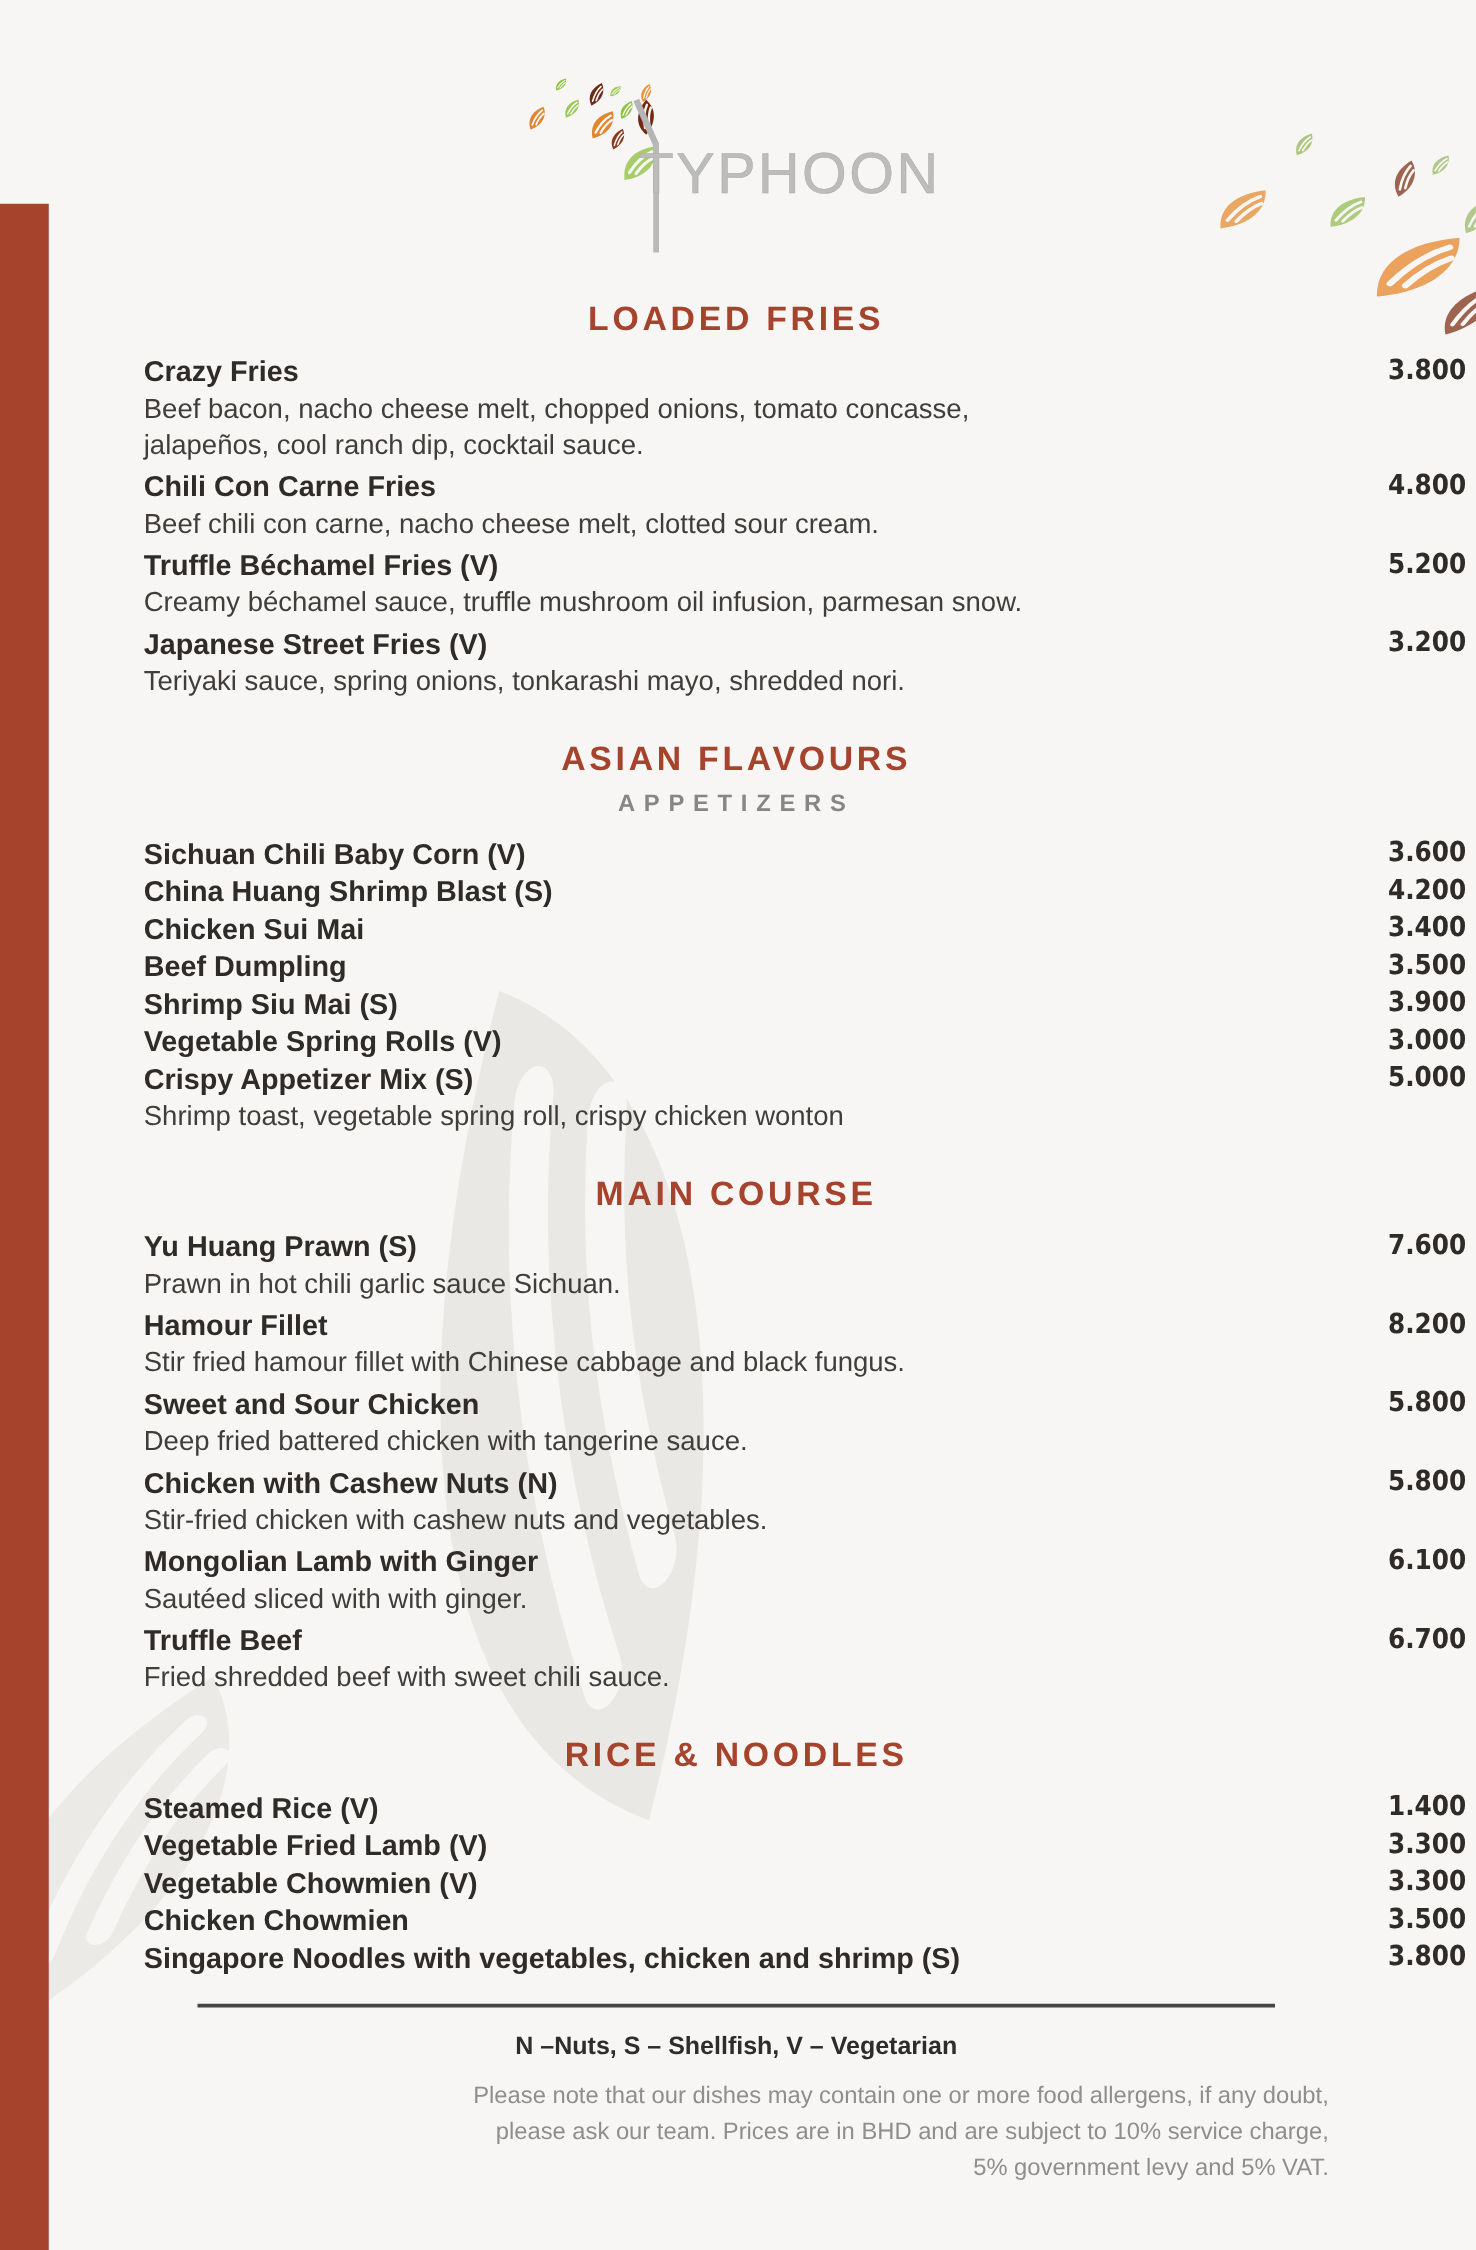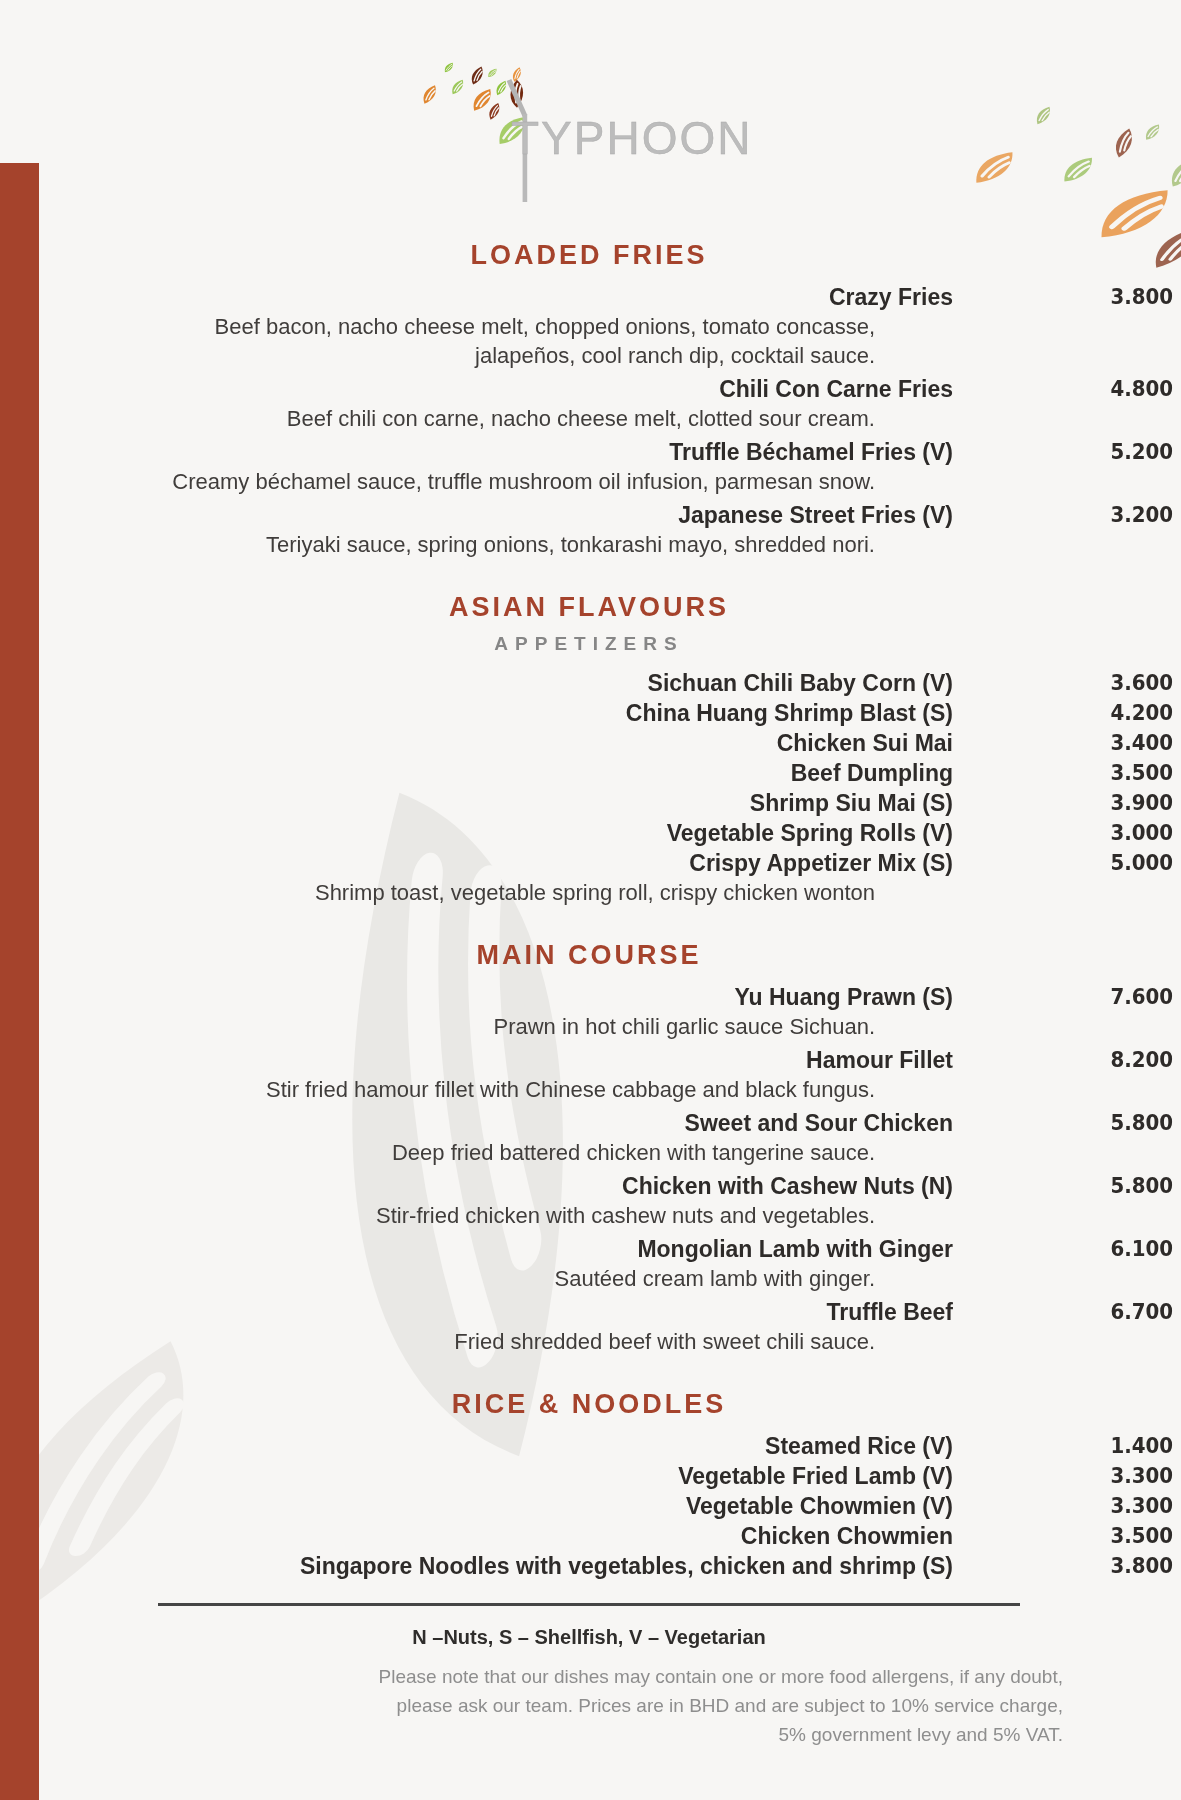--- a/index.html
+++ b/index.html
@@ -38,21 +38,21 @@
   .section-title {
     margin:0 0 12px; font-size:27px; font-weight:bold;
     letter-spacing:3px; text-align:center; color:#a5432c;
   }
   .menu-section { margin-top:33px; }
   .menu-section:first-child { margin-top:0; }
   .section-subtitle {
     margin:-2px 0 14px; text-align:center;
     font-size:19px; font-weight:bold; letter-spacing:7px; color:#868686;
   }
-  .menu-item { position:relative; margin-bottom:5px; padding-right:110px;text-align:right; }
+  .menu-item { position:relative; margin-bottom:5px; padding-right:110px; }
   .menu-item.no-desc { margin-bottom:1px; }
   .item-name { font-size:23px; font-weight:bold; line-height:29px; color:#2e2b29; }
   .item-desc { font-size:22px; line-height:29px; color:#403d3b; max-width:760px; }
   .item-price {
     position:absolute; right:-110px; top:1px;
     font-size:22px; font-weight:bold; color:#2e2b29;
     font-family:"DejaVu Sans","Liberation Sans",sans-serif; font-stretch:condensed;
   }
   .footer { margin-top:22px; }
   .divider { width:862px; margin:0 auto 20px; border:0; border-top:3px solid #454545; }
@@ -190,21 +190,21 @@
             <div class="item-desc">Deep fried battered chicken with tangerine sauce.</div>
           </div>
           <div class="menu-item">
             <div class="item-name">Chicken with Cashew Nuts (N)</div>
             <div class="item-price">5.800</div>
             <div class="item-desc">Stir-fried chicken with cashew nuts and vegetables.</div>
           </div>
           <div class="menu-item">
             <div class="item-name">Mongolian Lamb with Ginger</div>
             <div class="item-price">6.100</div>
-            <div class="item-desc">Sautéed cream lamb with ginger.</div>
+            <div class="item-desc">Sautéed sliced with with ginger.</div>
           </div>
           <div class="menu-item">
             <div class="item-name">Truffle Beef</div>
             <div class="item-price">6.700</div>
             <div class="item-desc">Fried shredded beef with sweet chili sauce.</div>
           </div>
         </section>
         <section class="menu-section">
           <h2 class="section-title">RICE &amp; NOODLES</h2>
           <div class="menu-item no-desc">

